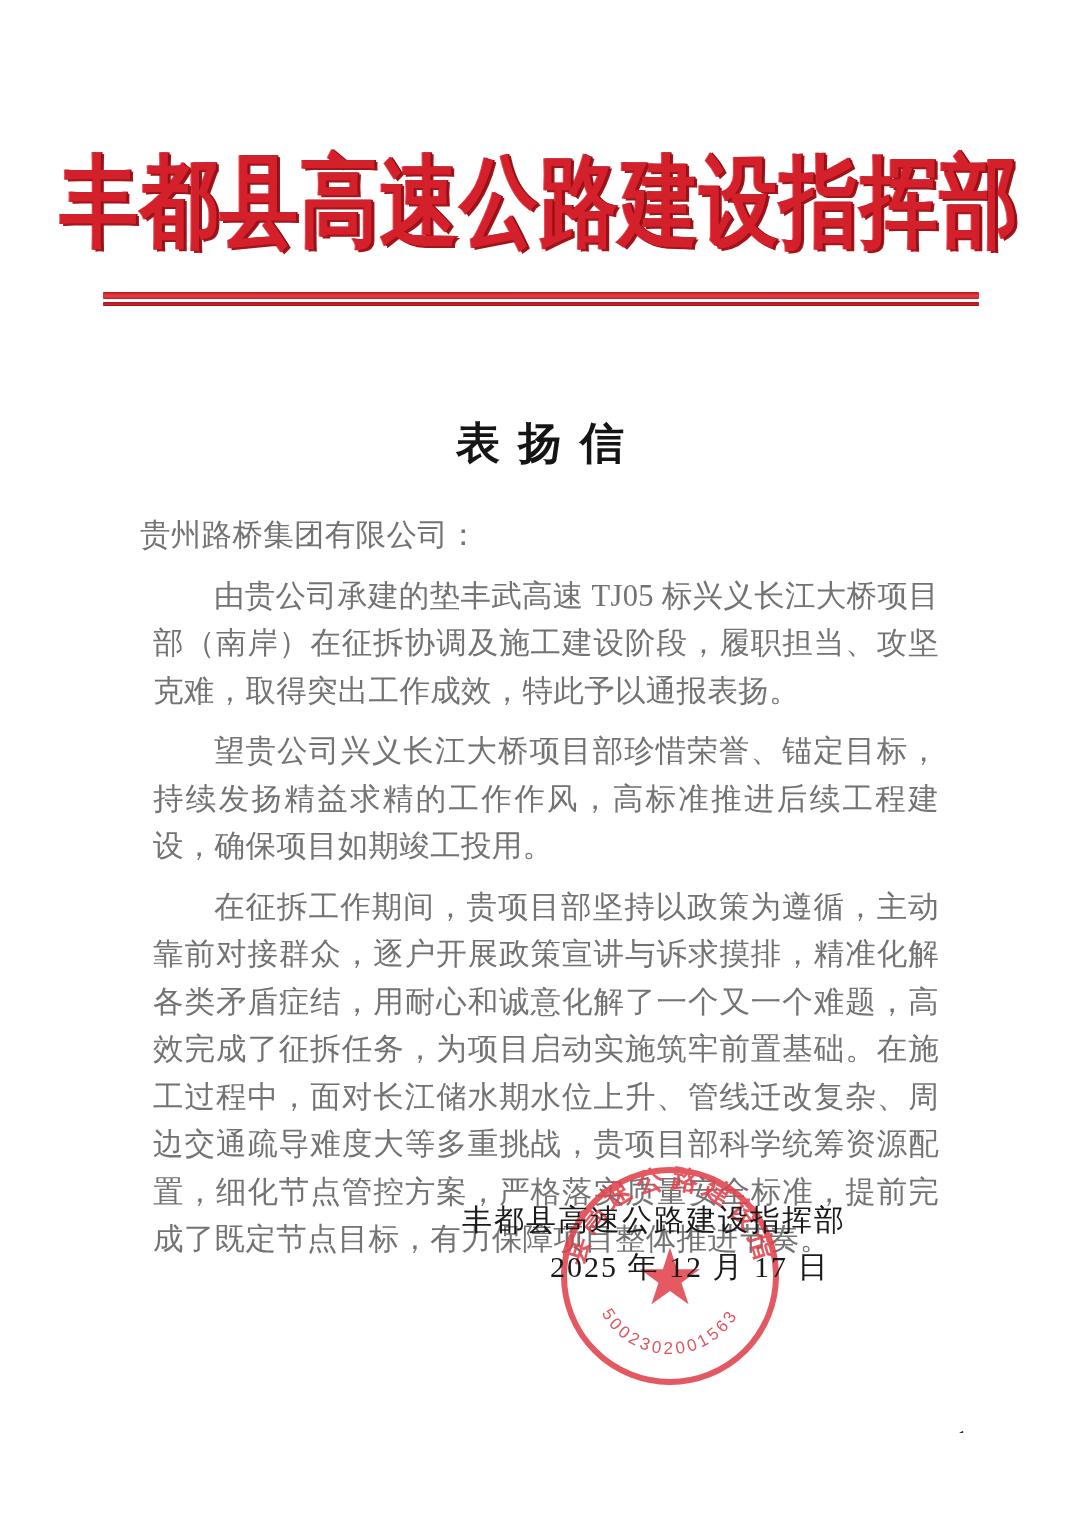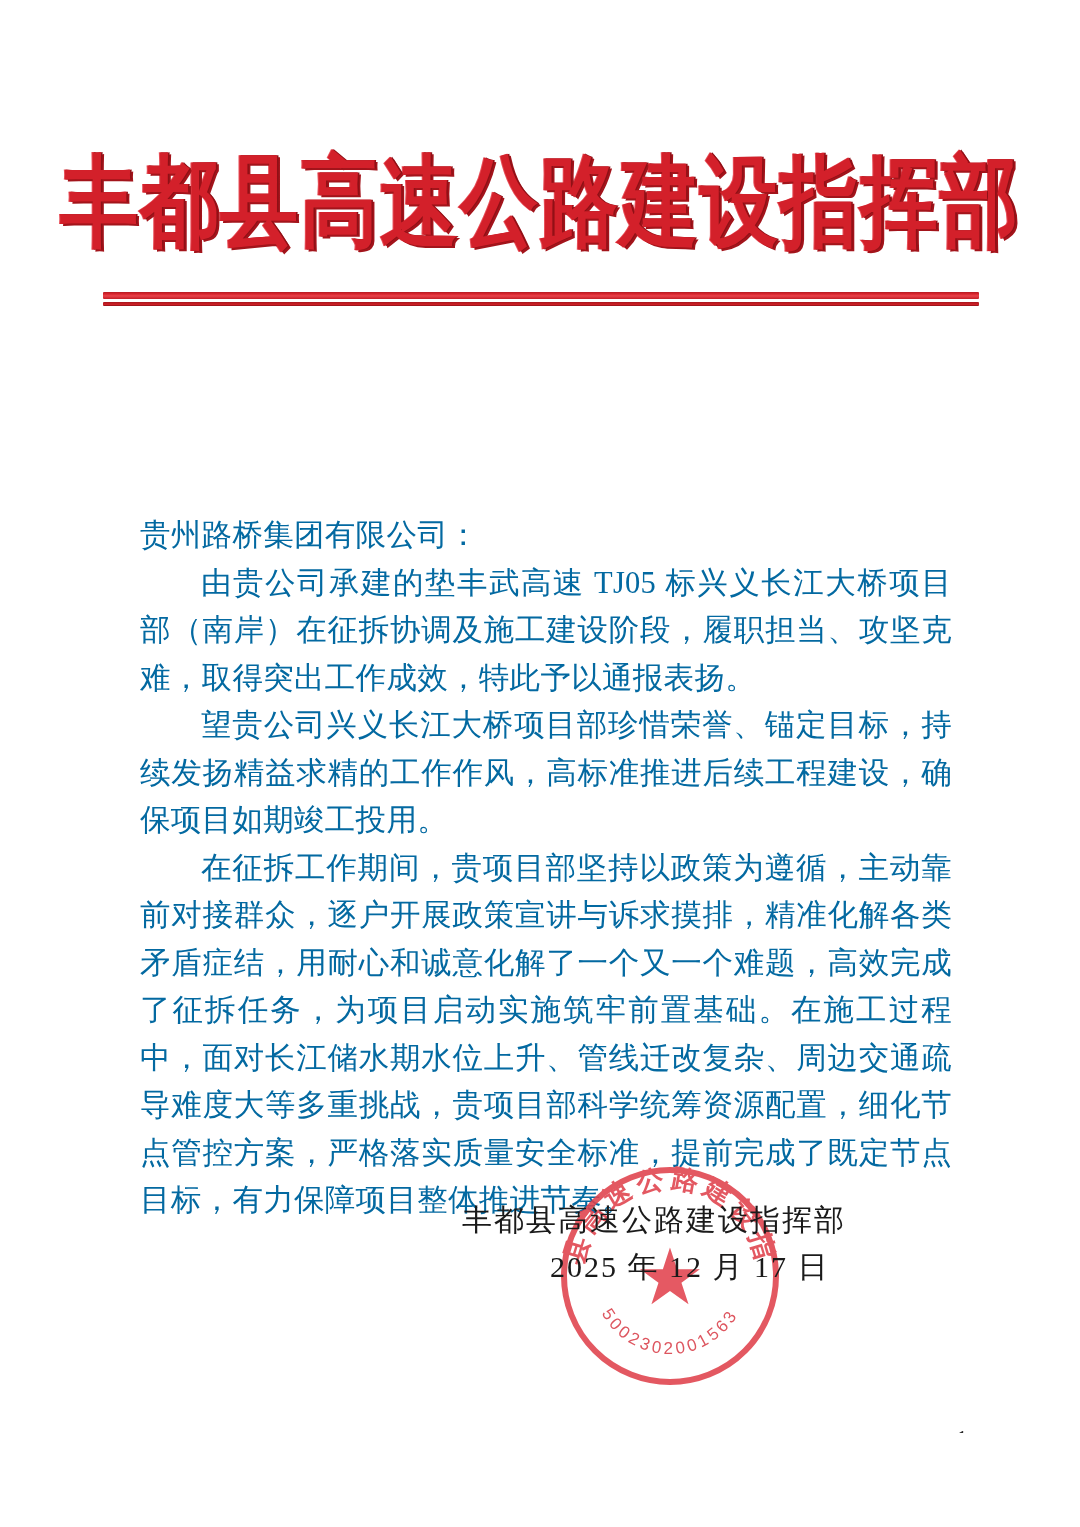--- a/index.html
+++ b/index.html
@@ -80,33 +80,33 @@
     color: #151515;
     font-family: "Liberation Serif", "DejaVu Serif", serif;
   }
 
   
   .body-block {
     position: absolute;
     left: 140px;
     top: 512px;
     width: 812px;
-    color: #0369a1;
+    color: #737373;
     font-size: 30.5px;
     line-height: 47.5px;
     font-family: "Liberation Serif", "DejaVu Serif", serif;
     letter-spacing: 0.3px;
   }
   .addressee {
     margin: 0 0 0 0;
     text-align: justify;
     text-align-last: left;
   }
   .para {
-    margin: 0;
+    margin: 13px;
     text-indent: 2em;
     text-align: justify;
     text-align-last: left;
   }
 
   
   .signature {
     position: absolute;
     left: 462px;
     top: 1196px;
@@ -160,20 +160,21 @@
   <div class="letterhead">
     <div class="letterhead-title">丰都县高速公路建设指挥部</div>
   </div>
 
   <div class="rule-group">
     <div class="rule-thick"></div>
     <div class="rule-gap"></div>
     <div class="rule-thin"></div>
   </div>
 
+  <div class="doc-title">表扬信</div>
 
   <div class="body-block">
     <p class="addressee">贵州路桥集团有限公司：</p>
     <p class="para">由贵公司承建的垫丰武高速 TJ05 标兴义长江大桥项目部（南岸）在征拆协调及施工建设阶段，履职担当、攻坚克难，取得突出工作成效，特此予以通报表扬。</p>
     <p class="para">望贵公司兴义长江大桥项目部珍惜荣誉、锚定目标，持续发扬精益求精的工作作风，高标准推进后续工程建设，确保项目如期竣工投用。</p>
     <p class="para">在征拆工作期间，贵项目部坚持以政策为遵循，主动靠前对接群众，逐户开展政策宣讲与诉求摸排，精准化解各类矛盾症结，用耐心和诚意化解了一个又一个难题，高效完成了征拆任务，为项目启动实施筑牢前置基础。在施工过程中，面对长江储水期水位上升、管线迁改复杂、周边交通疏导难度大等多重挑战，贵项目部科学统筹资源配置，细化节点管控方案，严格落实质量安全标准，提前完成了既定节点目标，有力保障项目整体推进节奏。</p>
   </div>
 
   <div class="seal">
     <svg viewBox="0 0 236 236" xmlns="http://www.w3.org/2000/svg">

